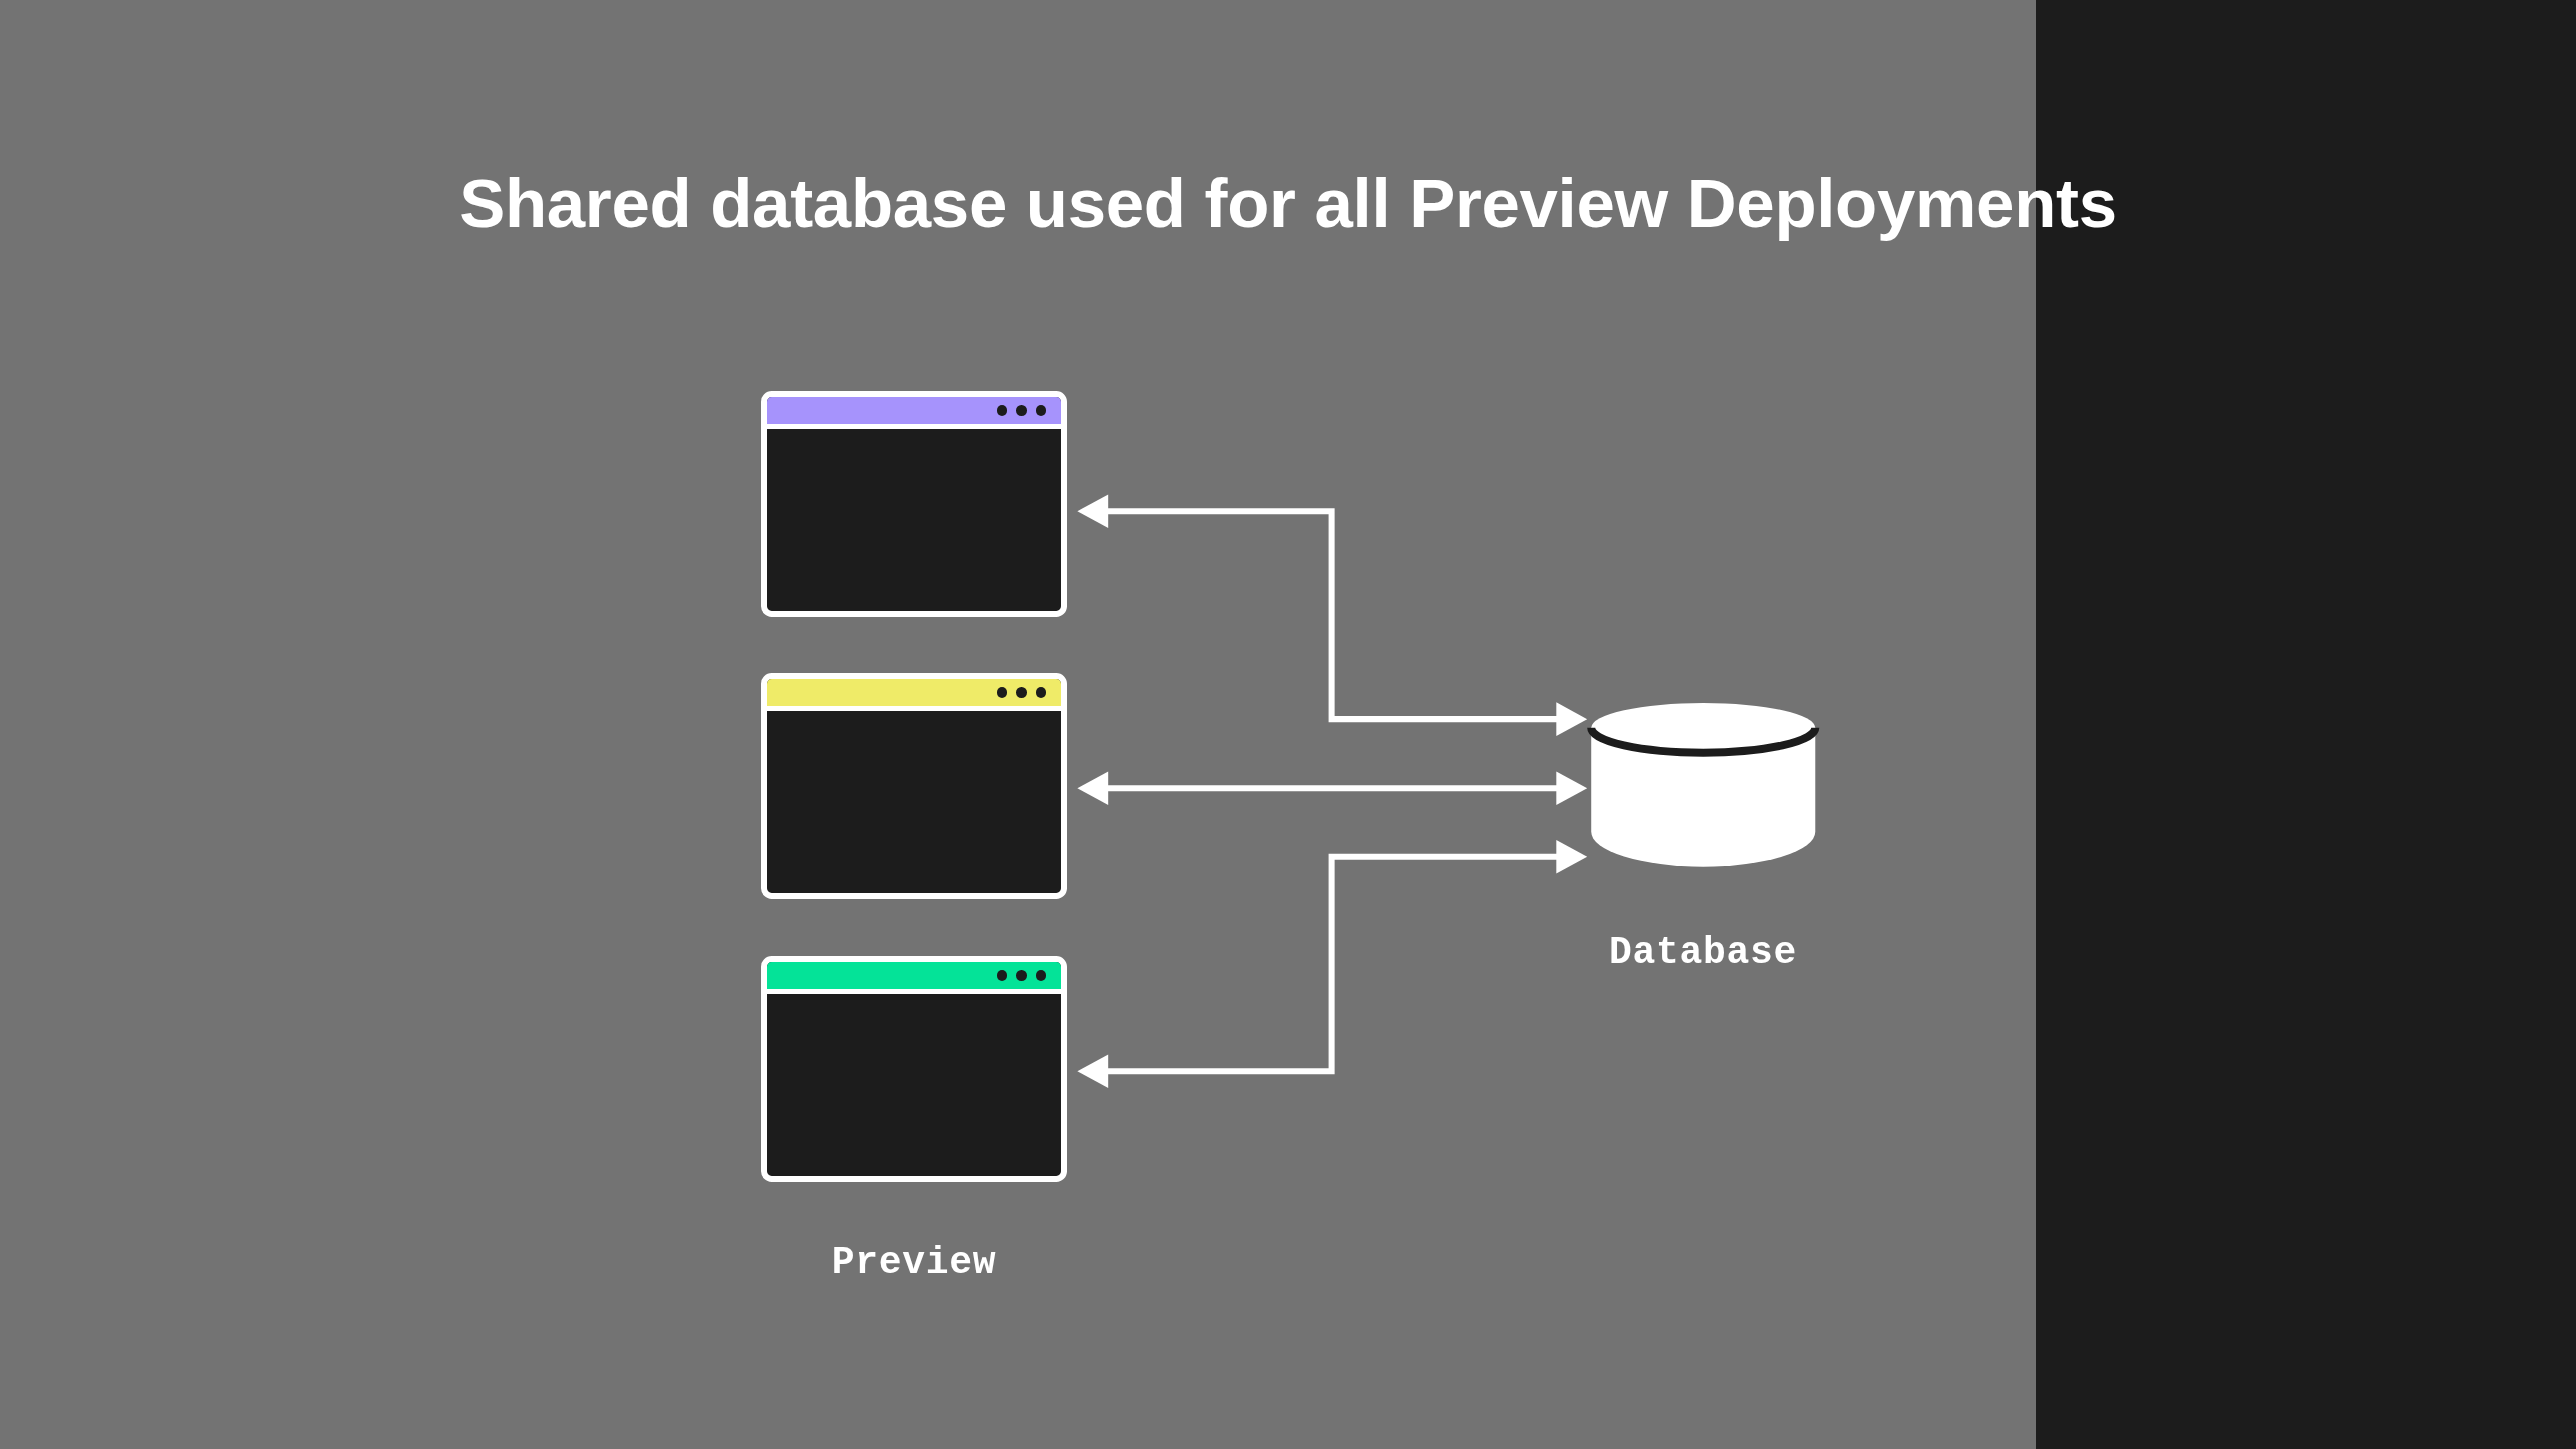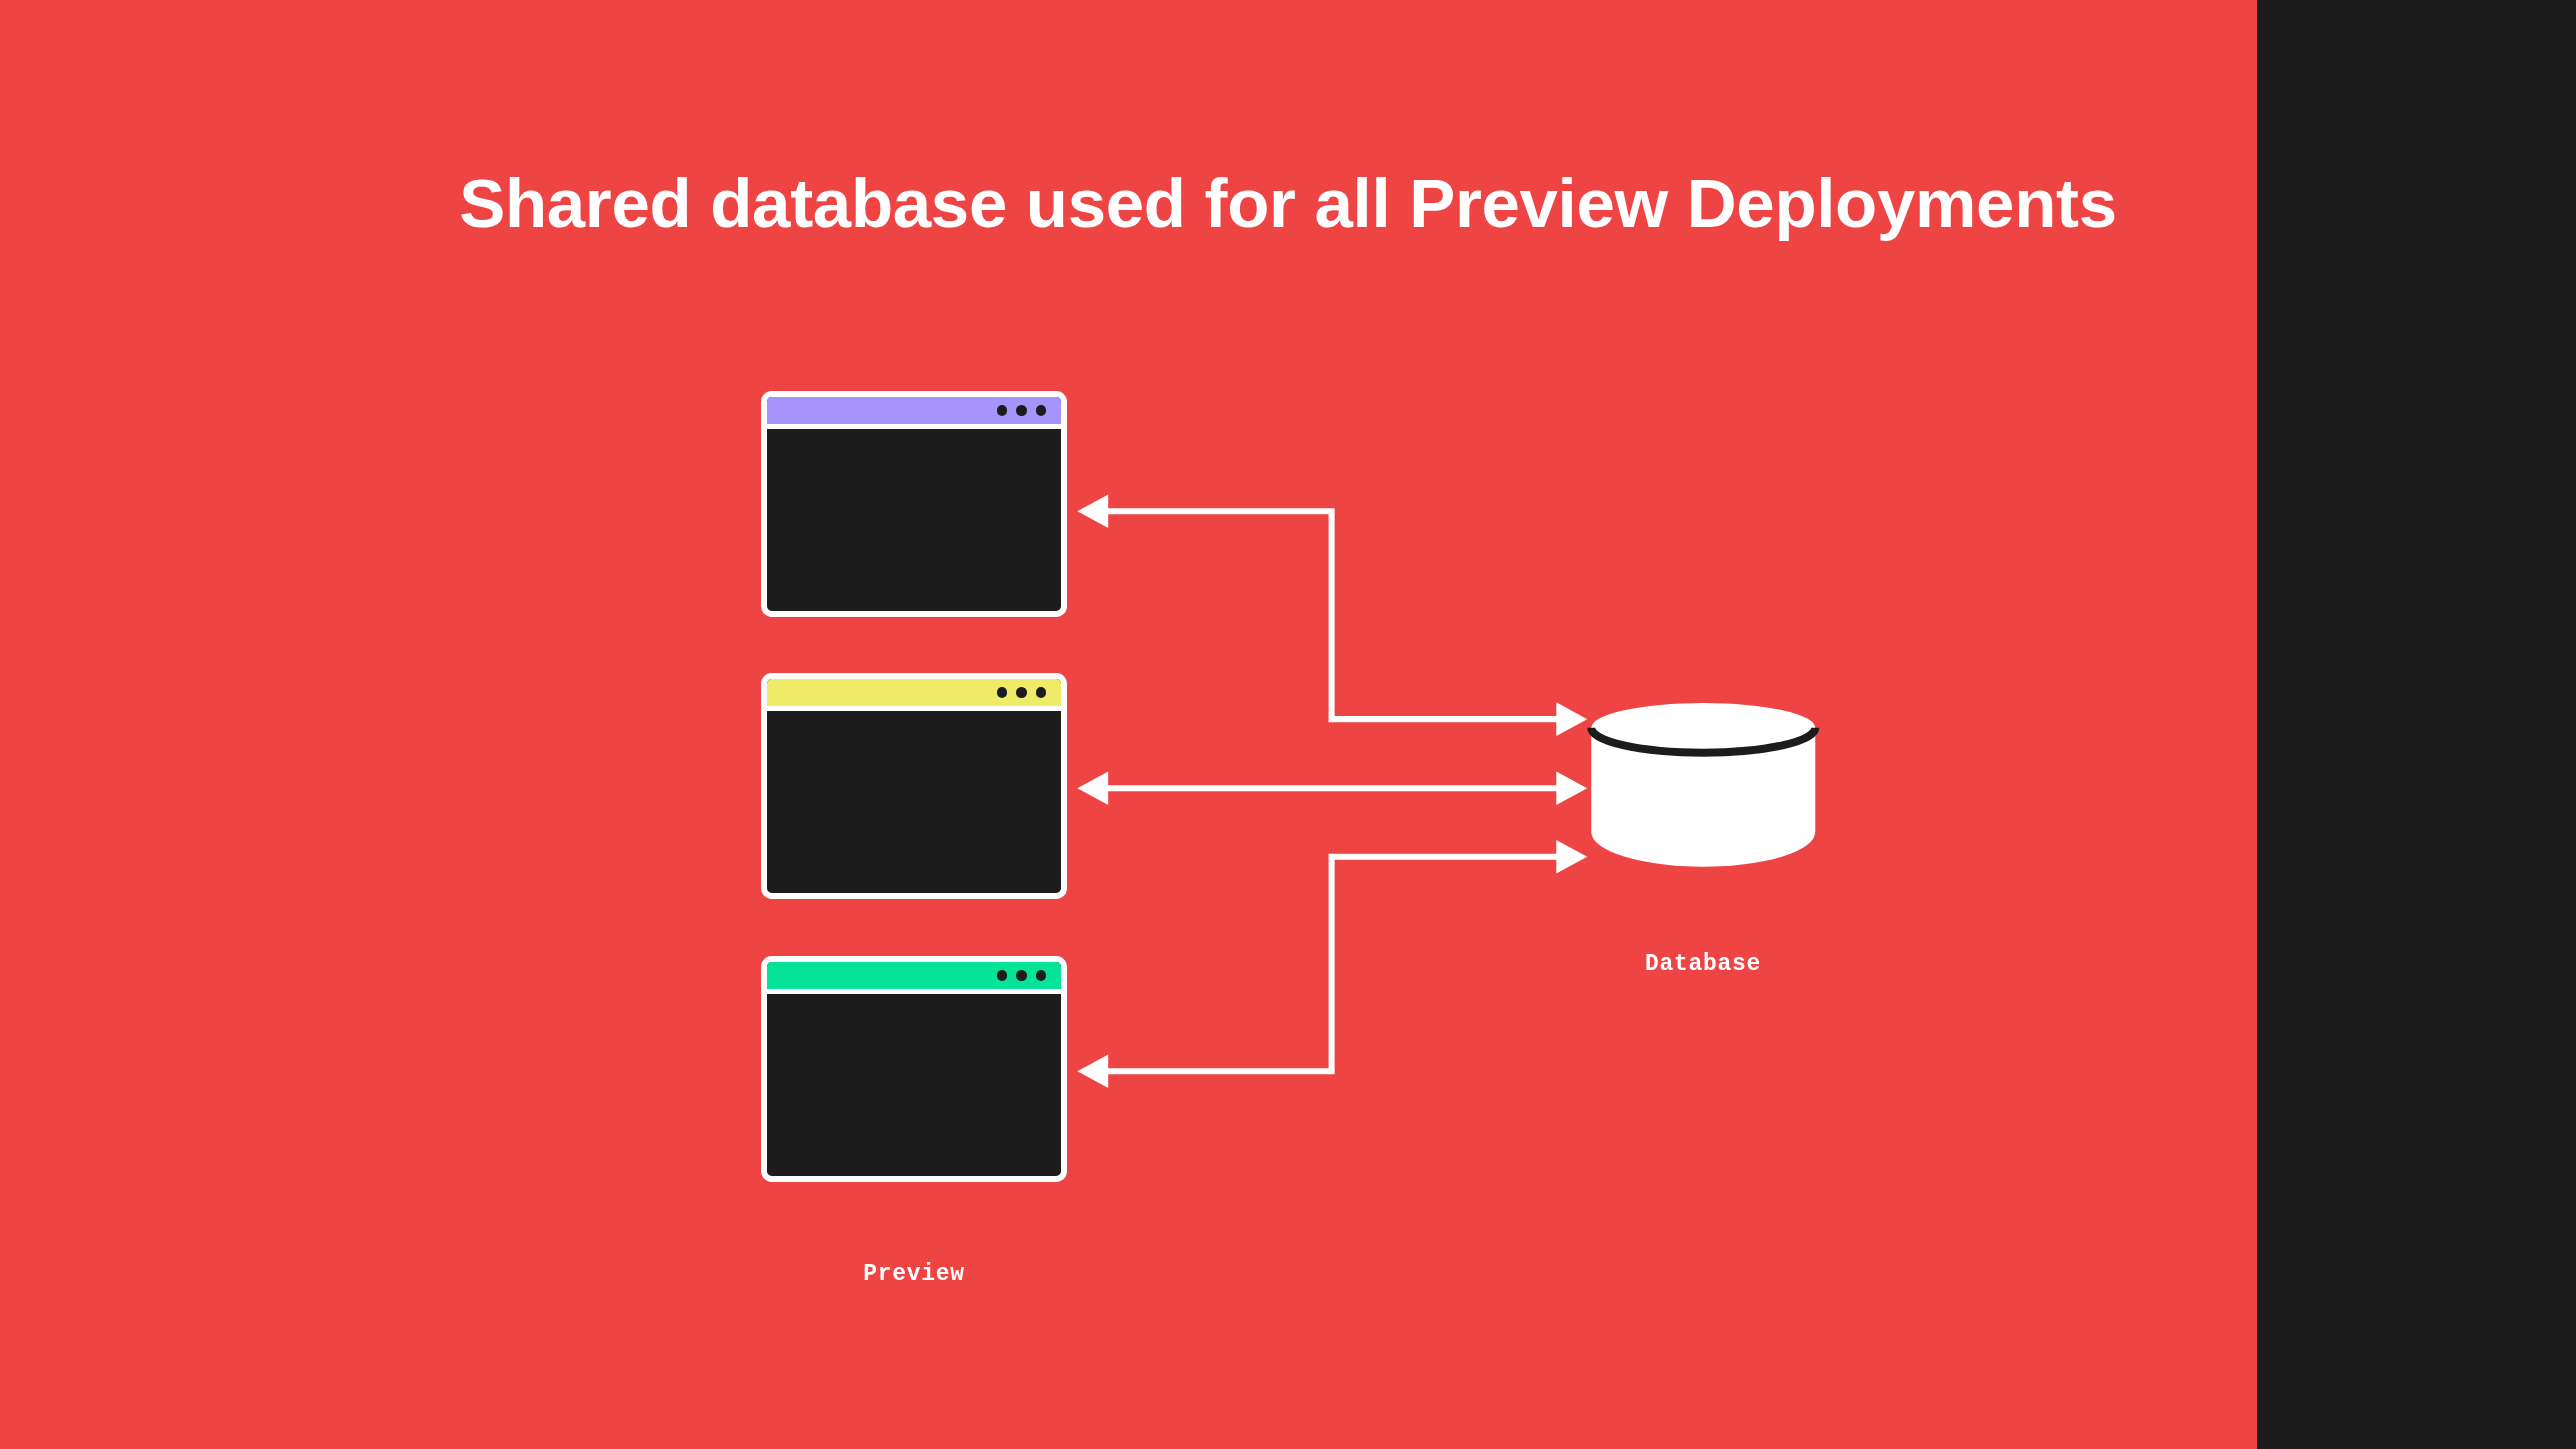--- a/index.html
+++ b/index.html
@@ -8,23 +8,23 @@
     background: #1c1c1c;
   }
   body {
     width: 2576px;
     height: 1449px;
     overflow: hidden;
     font-family: "Liberation Sans", sans-serif;
   }
   #stage {
     position: relative;
-    width: 2257px;
+    width: 2036px;
     height: 1449px;
-    background: #ef4444;
+    background: #737373;
   }
 
   
   #page-title {
     position: absolute;
     left: 0;
     top: 166px;
     width: 2576px;
     text-align: center;
     color: #ffffff;
@@ -72,25 +72,24 @@
     height: calc(100% - 37px);
     background: #1c1c1c;
   }
 
   
   .caption {
     position: absolute;
     color: #ffffff;
     font-family: "Liberation Mono", monospace;
     font-weight: bold;
-    font-size: 23px;
+    font-size: 38px;
     letter-spacing: 0.7px;
     white-space: nowrap;
     text-align: center;
-    margin-top: 20px;
   }
 
   
   #overlay {
     position: absolute;
     left: 0;
     top: 0;
     width: 2576px;
     height: 1449px;
     pointer-events: none;

